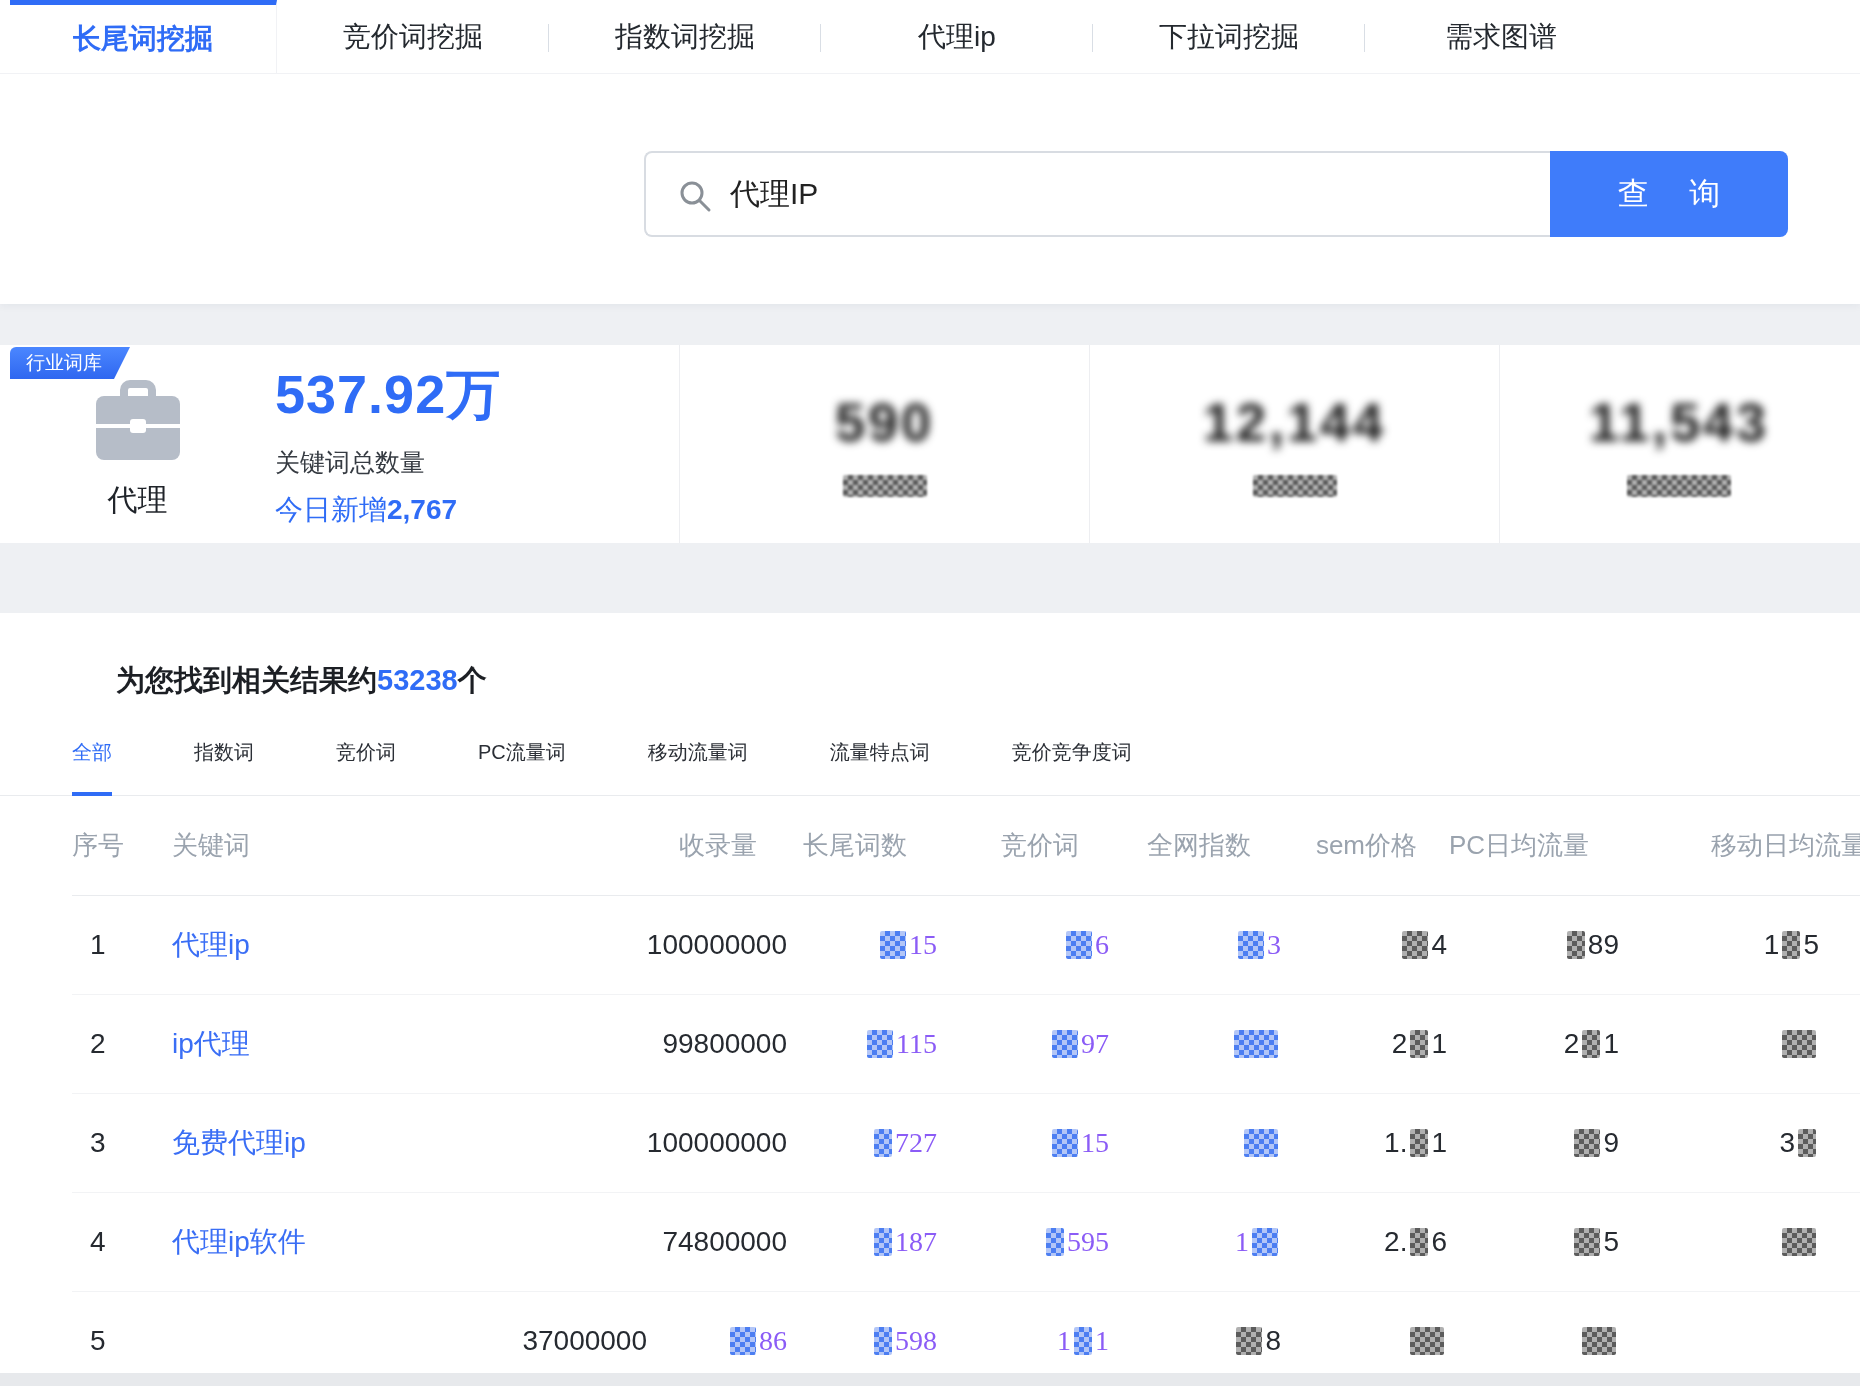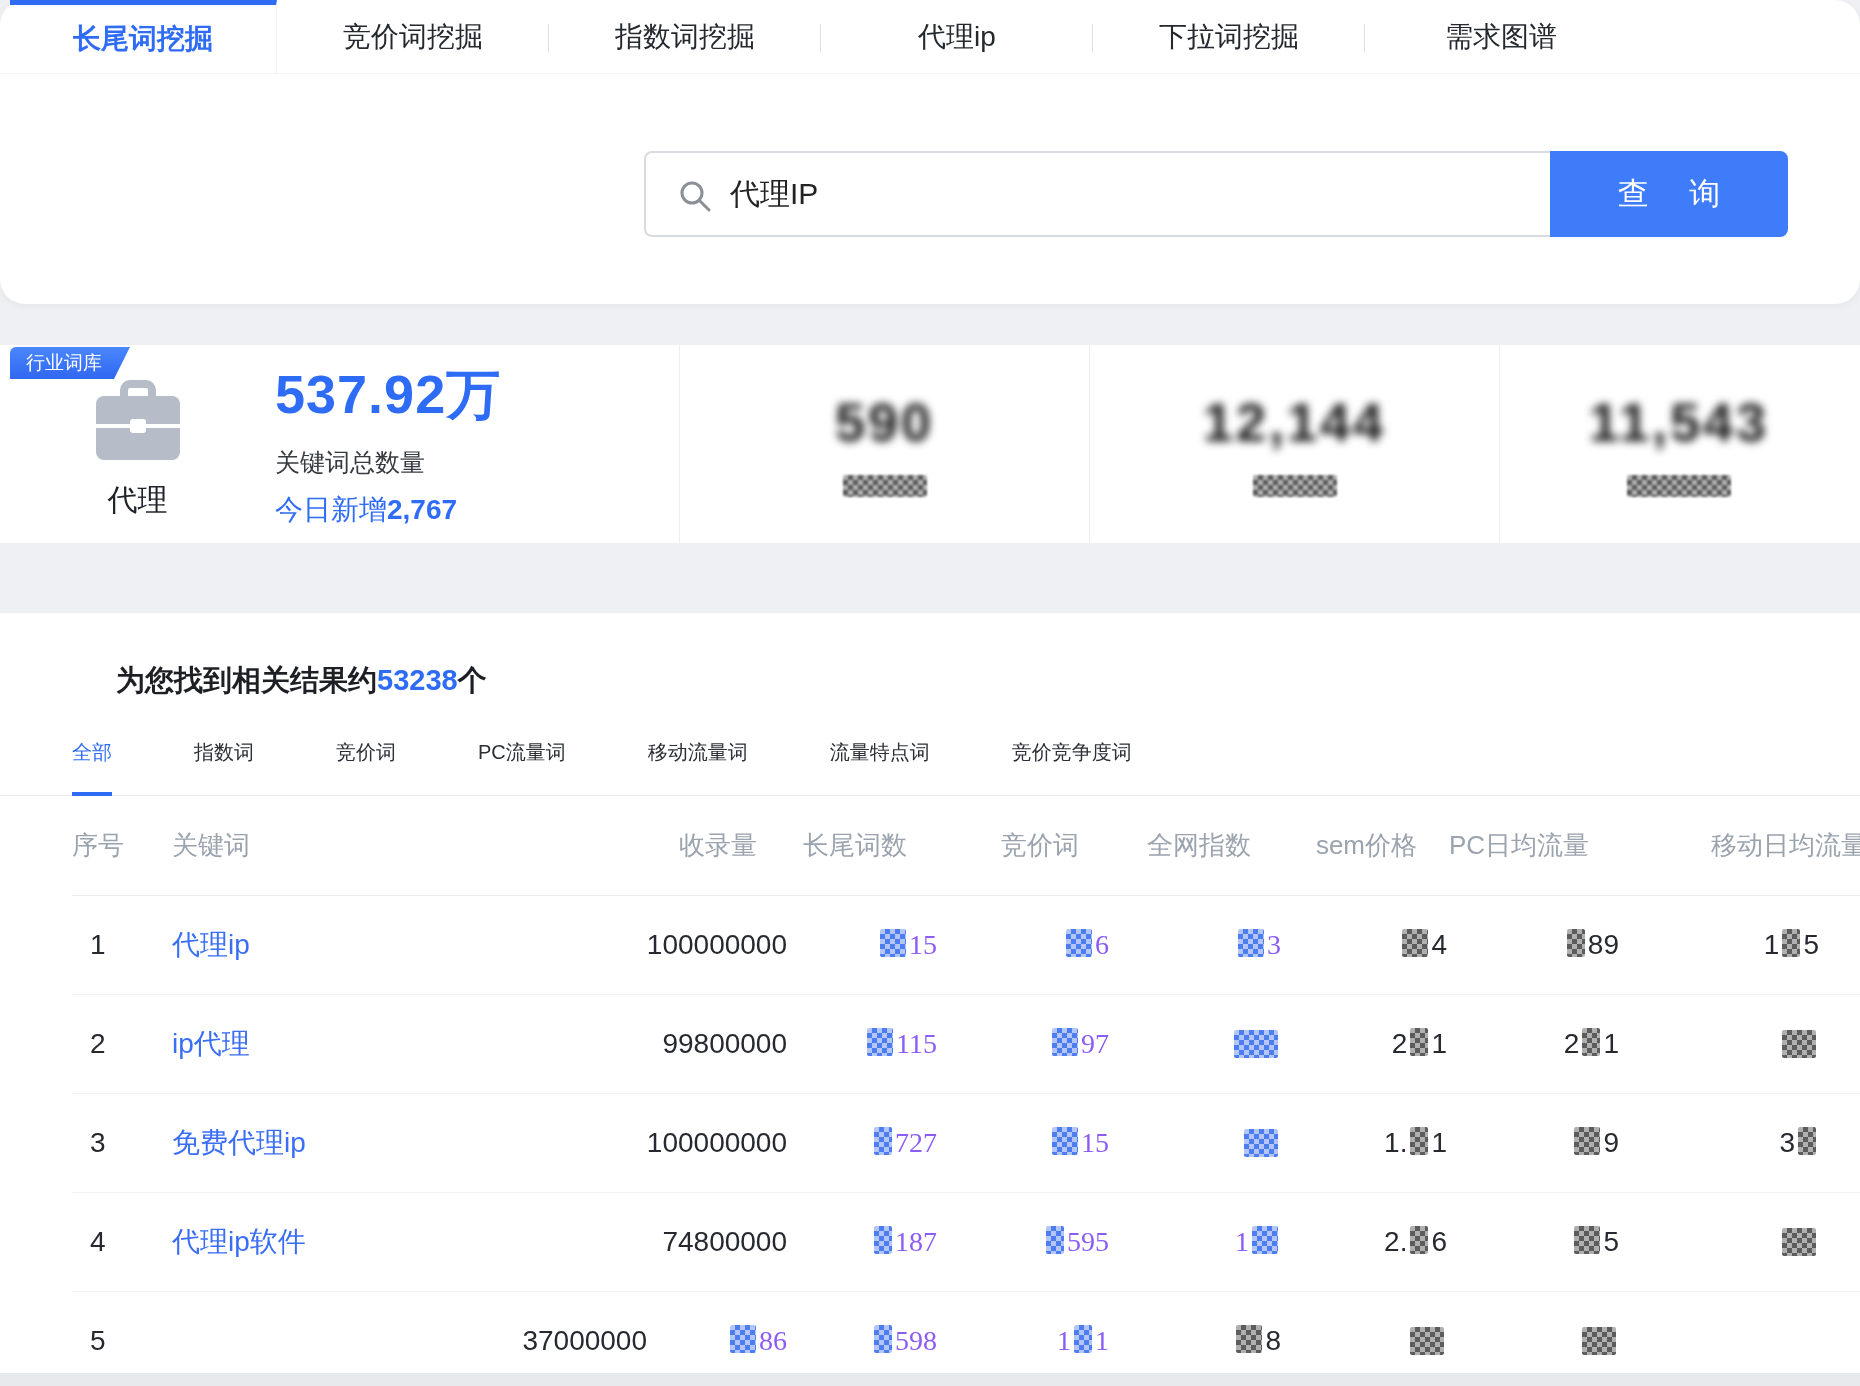--- a/index.html
+++ b/index.html
@@ -7,21 +7,21 @@
   body {
     font-family: "Liberation Sans", "DejaVu Sans", sans-serif;
     background:#eef0f3;
     overflow:hidden;
   }
   .page { position:relative; width:1860px; height:1386px; overflow:hidden; }
 
   
   .top-card {
     position:absolute; left:0; top:0; width:1860px; height:304px;
-    background:#fff; box-shadow:0 2px 8px rgba(20,40,80,.05);border-radius:25px;
+    background:#fff; box-shadow:0 2px 8px rgba(20,40,80,.05);
   }
   .tabs { display:flex; height:74px; border-bottom:1px solid #f1f2f5; }
   .tab {
     width:272px; display:flex; align-items:center; justify-content:center;
     font-size:28px; color:#24292f; cursor:pointer; position:relative;
   }
   .tab.active {
     width:267px; margin-left:10px; color:#2f6cf6; font-weight:700;
     border-top:5px solid #2f6cf6; background:#fff; border-right:1px solid #f1f2f5;
   }
@@ -108,21 +108,21 @@
     align-items:center;
   }
   .thead { height:100px; border-bottom:1px solid #e9ebee; }
   .th { font-size:26px; color:#9aa3ae; }
   .th.r { justify-self:end; padding-right:30px; }
   .th.mob { justify-self:start; padding-left:92px; white-space:nowrap; overflow:visible; }
   .trow { height:99px; border-bottom:1px solid #f2f3f5; }
   .c { font-size:28px; color:#262a30; }
   .idx-c { padding-left:18px; }
   .kw { color:#3a6ef5; cursor:pointer; }
-  .num { display:flex; justify-content:flex-end; gap:3px; }
+  .num { display:flex; justify-content:flex-end; align-items:center; gap:3px; }
   .num.blue, .num.blue span { color:#8b5cf6;font-family:Liberation Serif, serif; }
 
   .h-scrollbar {
     position:absolute; left:0; bottom:0; width:1860px; height:13px;
     background:#e7e9ec;
   }
 </style>
 </head>
 <body>
 

